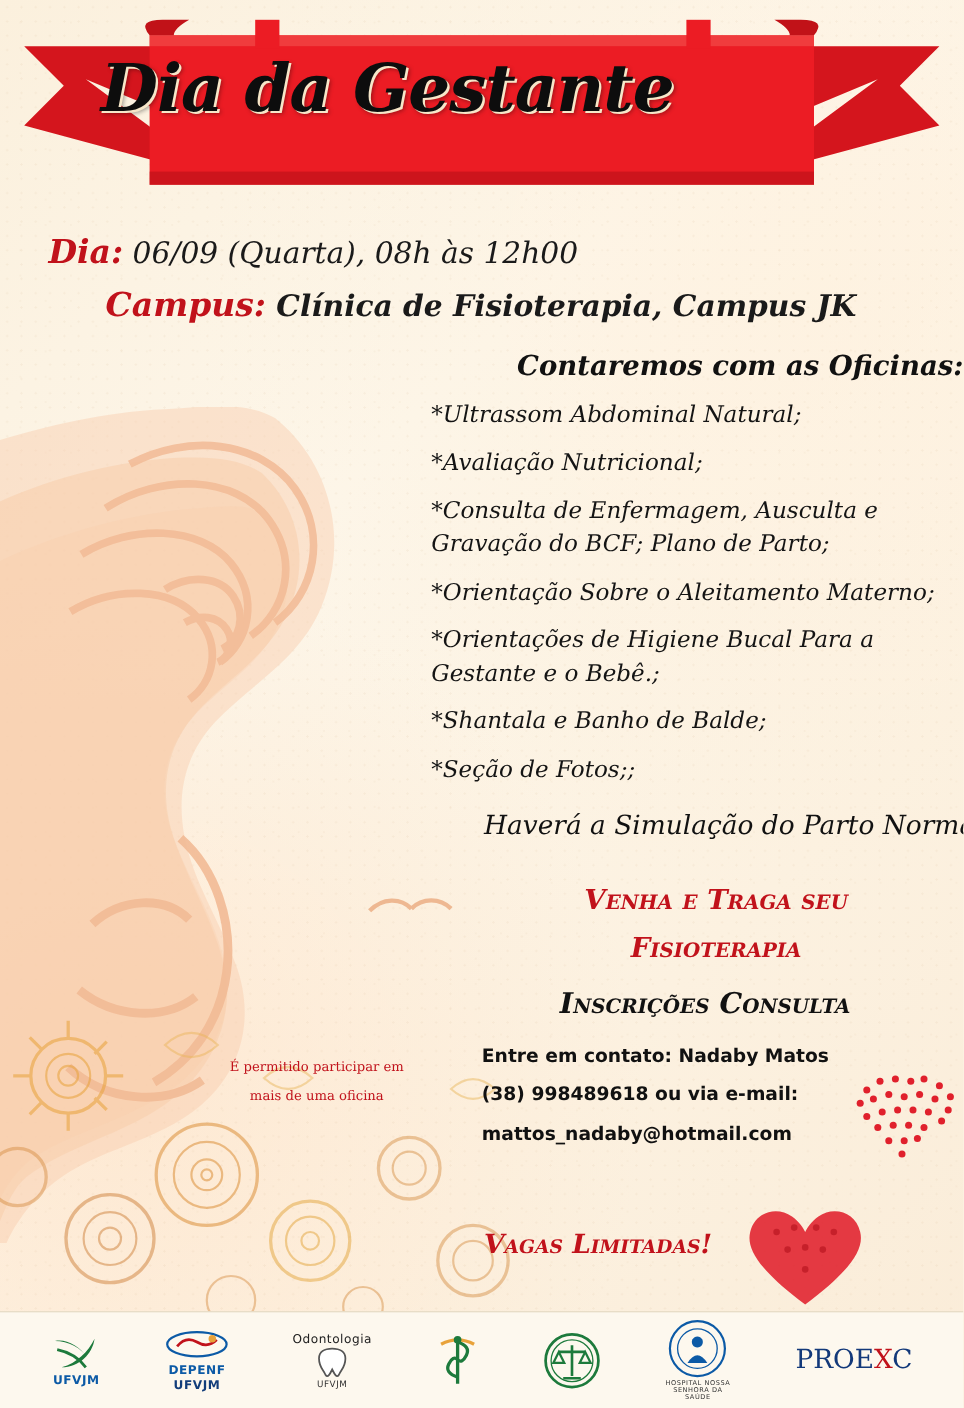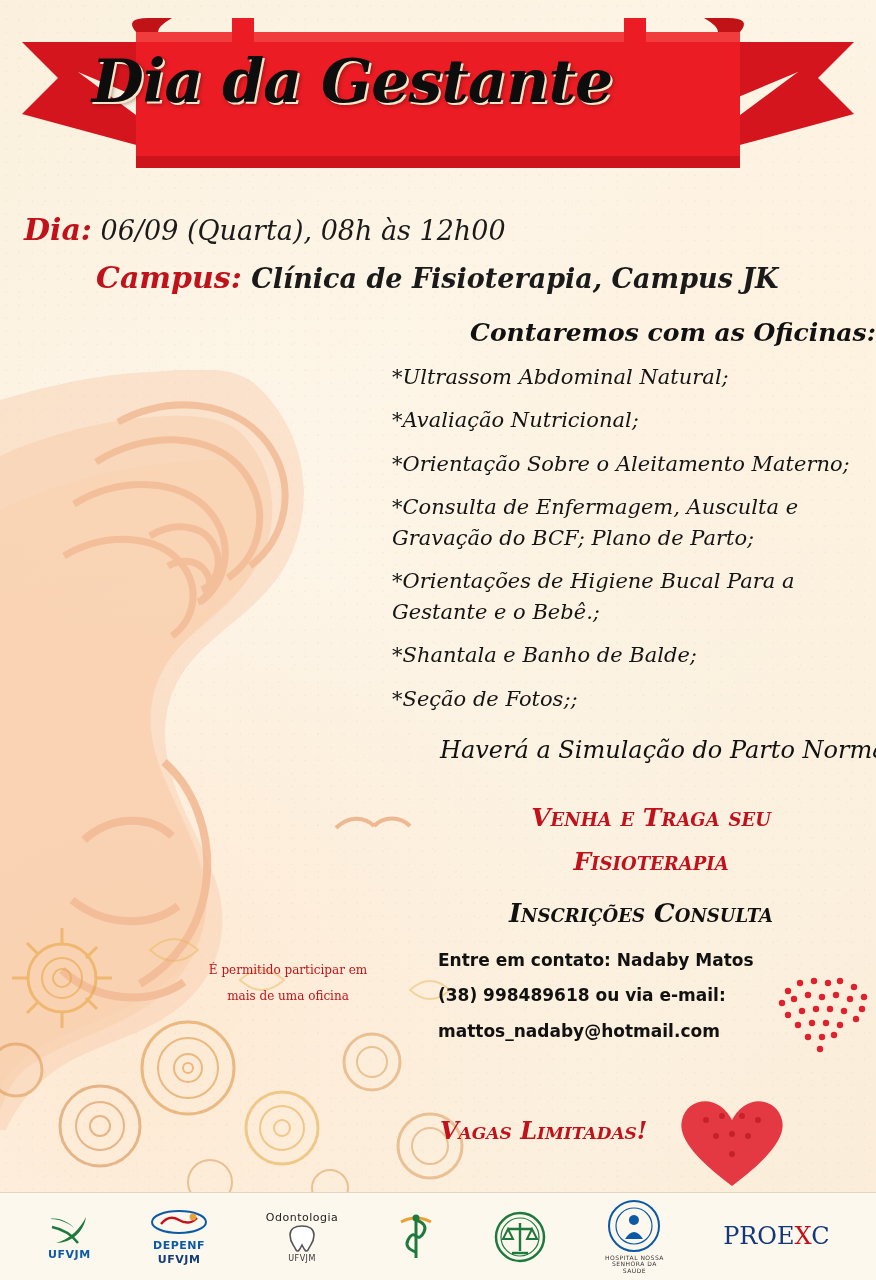--- a/index.html
+++ b/index.html
@@ -54,21 +54,21 @@
     font-weight:bold;
     font-style:italic;
     font-size:60px;
     letter-spacing:-1px;
     color:#0d0d0d;
     text-shadow:2px 2px 0 #f7e7c9, 3px 3px 4px rgba(0,0,0,.35);
   }
 
   
   .line-dia{
-    position:absolute;left:24px;top:212px;
+    position:absolute;left:44px;top:212px;
     font-size:27px;color:#1a1a1a;font-style:italic;
     font-family:"DejaVu Serif", serif;
     white-space:nowrap;
   }
   .line-dia .lbl{color:#c1121b;font-weight:bold;font-style:italic;font-size:30px;}
   .line-local{
     position:absolute;left:96px;top:260px;
     font-size:27px;color:#1a1a1a;font-weight:bold;font-style:italic;
     font-family:"DejaVu Serif", serif;
     white-space:nowrap;
@@ -284,22 +284,22 @@
 
   <div class="line-local">
     <span class="lbl">Campus:</span>
     <span>Clínica de Fisioterapia, Campus JK</span>
   </div>
 
   <div class="oficinas-head">Contaremos com as Oficinas:</div>
   <div class="oficinas">
     <div class="item">*Ultrassom Abdominal Natural;</div>
     <div class="item">*Avaliação Nutricional;</div>
+    <div class="item">*Consulta de Enfermagem, Ausculta e Gravação do BCF; Plano de Parto;</div>
     <div class="item">*Orientação Sobre o Aleitamento Materno;</div>
-    <div class="item">*Consulta de Enfermagem, Ausculta e Gravação do BCF; Plano de Parto;</div>
     <div class="item">*Orientações de Higiene Bucal Para a Gestante e o Bebê.;</div>
     <div class="item">*Shantala e Banho de Balde;</div>
     <div class="item">*Seção de Fotos;;</div>
   </div>
   <div class="simulacao">Haverá a Simulação do Parto Normal</div>
 
   <div class="venha">
     <div>Venha e Traga seu</div>
     <div>Fisioterapia</div>
   </div>

